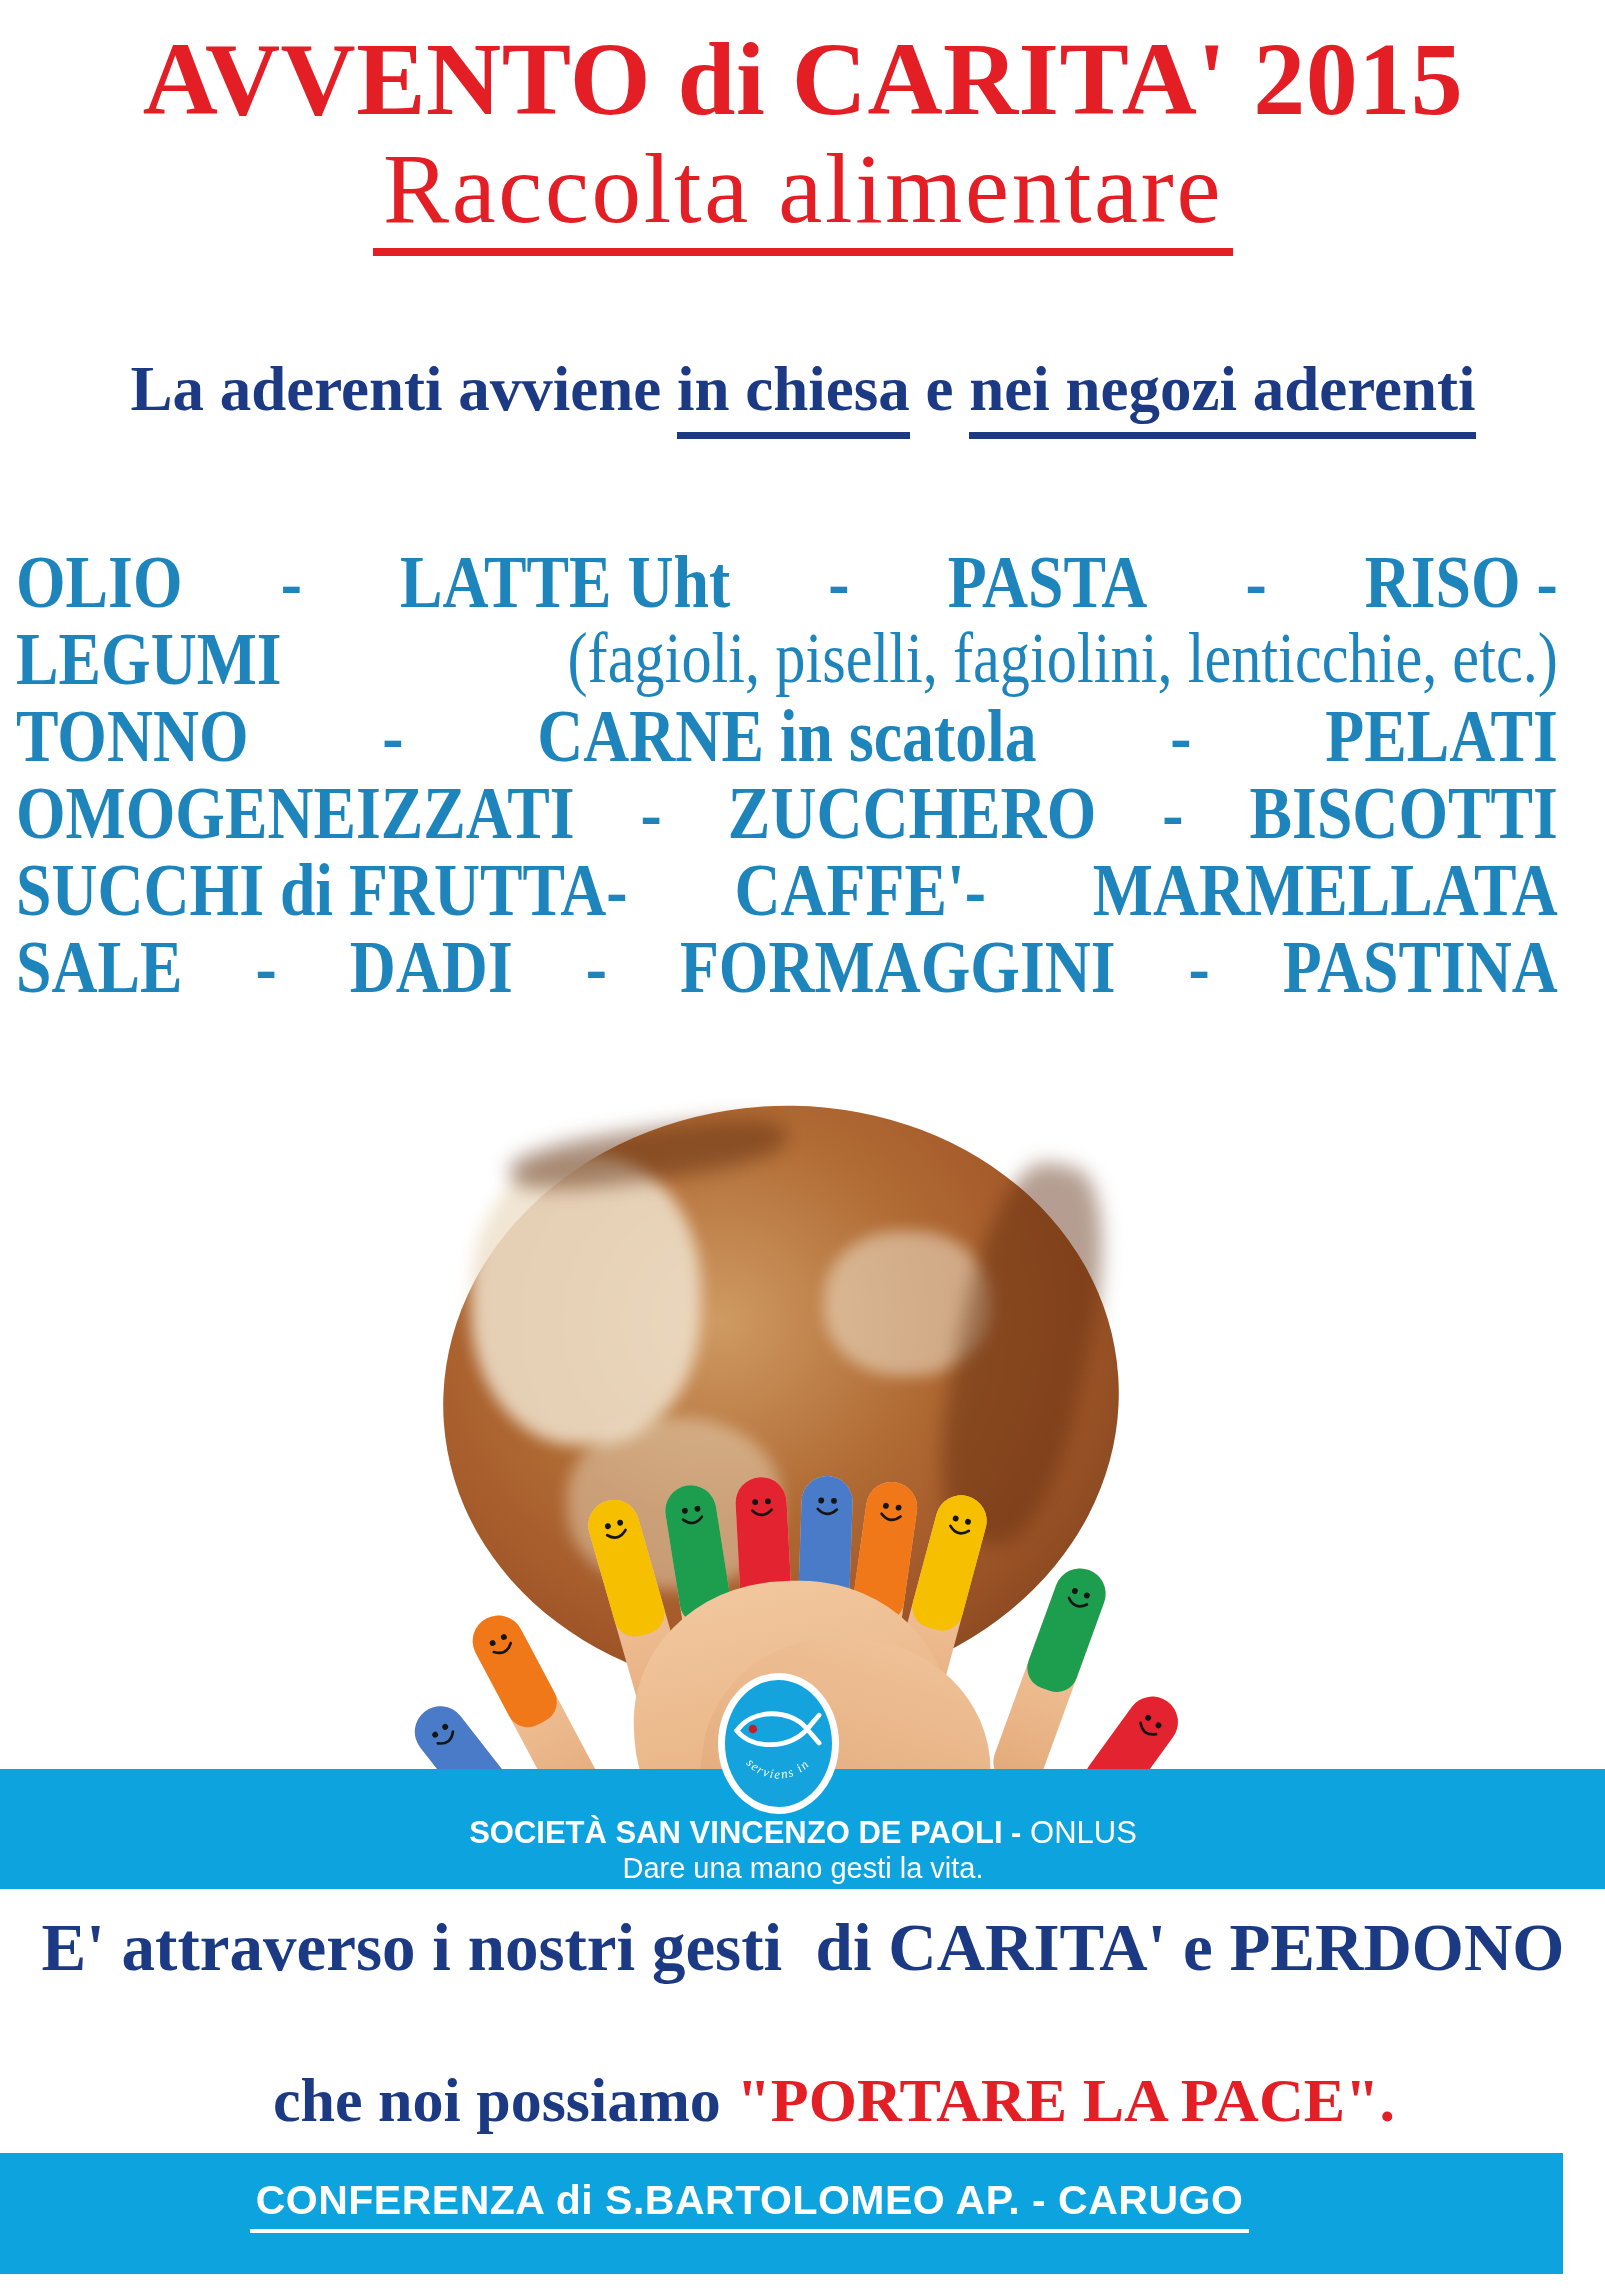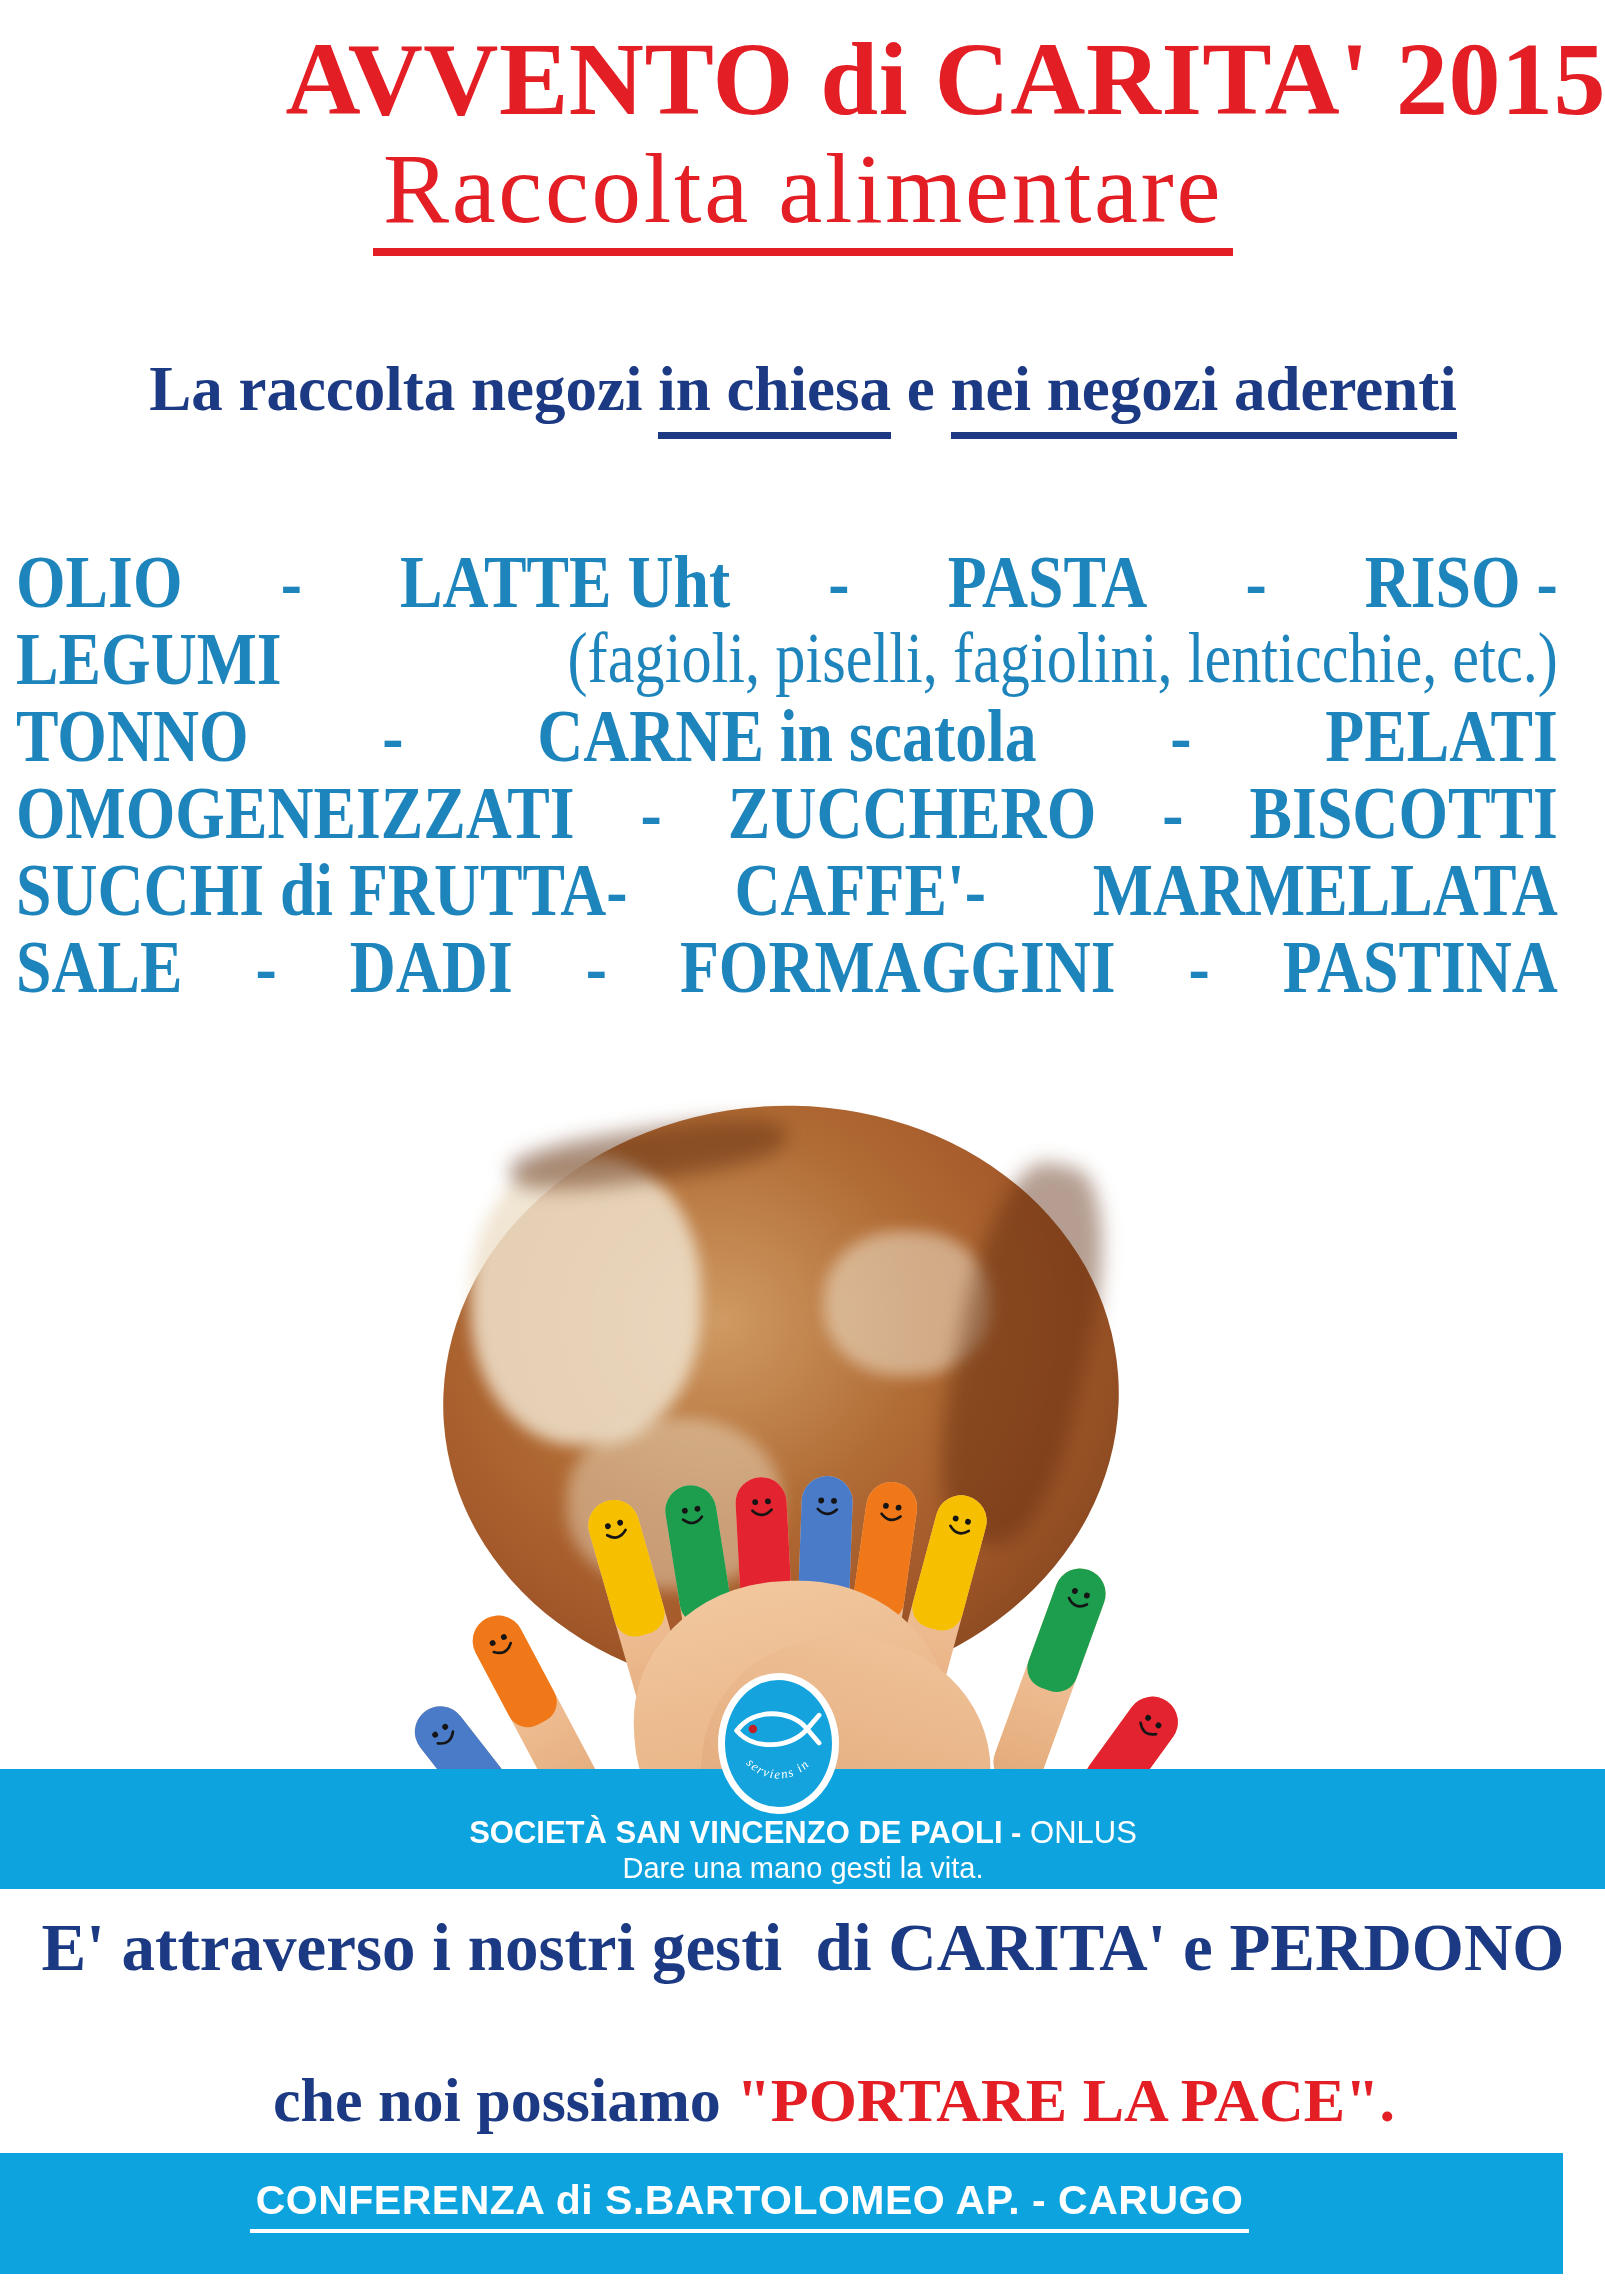--- a/index.html
+++ b/index.html
@@ -3,21 +3,21 @@
 <meta charset="utf-8">
 <style>
   html,body{margin:0;padding:0;background:#ffffff;}
   #poster{position:relative;width:1606px;height:2295px;background:#fff;overflow:hidden;
           font-family:"Liberation Serif",serif;}
   .abs{position:absolute;}
   .center{left:0;width:100%;text-align:center;}
   .sans{font-family:"Liberation Sans",sans-serif;}
 
   
-  #title{top:19px;font-size:104px;font-weight:bold;color:var(--red);letter-spacing:0.5px;white-space:nowrap;text-align:right;}
+  #title{top:19px;font-size:104px;font-weight:bold;color:var(--red);letter-spacing:0.5px;white-space:nowrap;}
   #subtitle{top:132px;font-size:99px;color:var(--red);letter-spacing:2.7px;}
   #subtitle .u-block{display:inline-block;border-bottom:8px solid var(--red);padding:0 9.6px 3.2px 9.6px;}
 
   
   #intro{top:353px;font-size:63px;font-weight:bold;color:var(--navy);white-space:nowrap;}
   #intro span{white-space:pre;}
   #intro .uline{display:inline-block;border-bottom:7px solid var(--navy);padding-bottom:6.4px;}
 
   
   #food-list{top:543px;left:16px;width:1542px;}
@@ -62,21 +62,21 @@
 <body>
 
 <div id="poster">
 
   <div class="abs center" id="title">AVVENTO di CARITA' 2015</div>
   <div class="abs center" id="subtitle">
     <span class="u-block">Raccolta alimentare</span>
   </div>
 
   <div class="abs center" id="intro">
-    <span>La raccolta negozi </span><span class="uline">in chiesa</span><span> e </span><span class="uline">nei negozi aderenti</span>
+    <span>La aderenti avviene </span><span class="uline">in chiesa</span><span> e </span><span class="uline">nei negozi aderenti</span>
   </div>
 
   <div class="abs" id="food-list">
       <div class="food-line"><span>OLIO</span><span>-</span><span>LATTE Uht</span><span>-</span><span>PASTA</span><span>-</span><span>RISO -</span></div>
       <div class="food-line"><span>LEGUMI</span><span class="lite">(fagioli, piselli, fagiolini, lenticchie, etc.)</span></div>
       <div class="food-line"><span>TONNO</span><span>-</span><span>CARNE in scatola</span><span>-</span><span>PELATI</span></div>
       <div class="food-line"><span>OMOGENEIZZATI</span><span>-</span><span>ZUCCHERO</span><span>-</span><span>BISCOTTI</span></div>
       <div class="food-line"><span>SUCCHI di FRUTTA-</span><span>CAFFE'-</span><span>MARMELLATA</span></div>
       <div class="food-line"><span>SALE</span><span>-</span><span>DADI</span><span>-</span><span>FORMAGGINI</span><span>-</span><span>PASTINA</span></div>
     </div>

